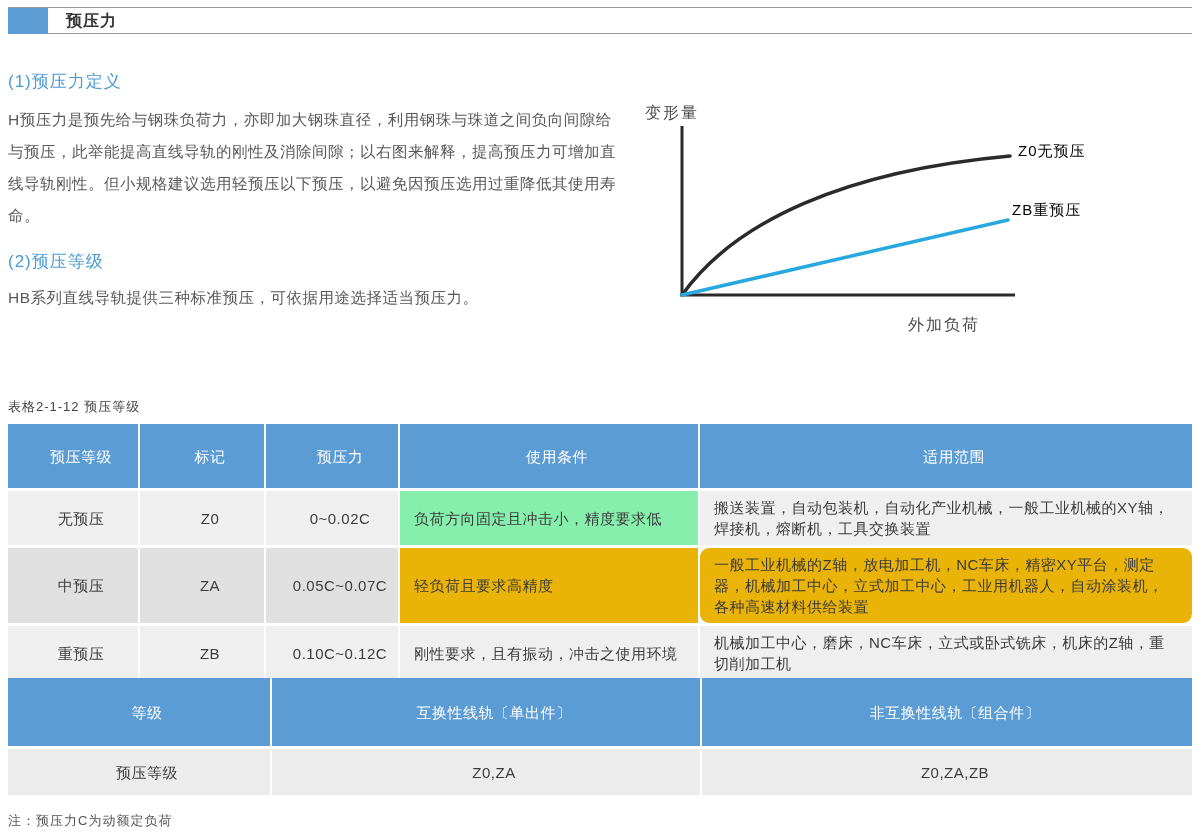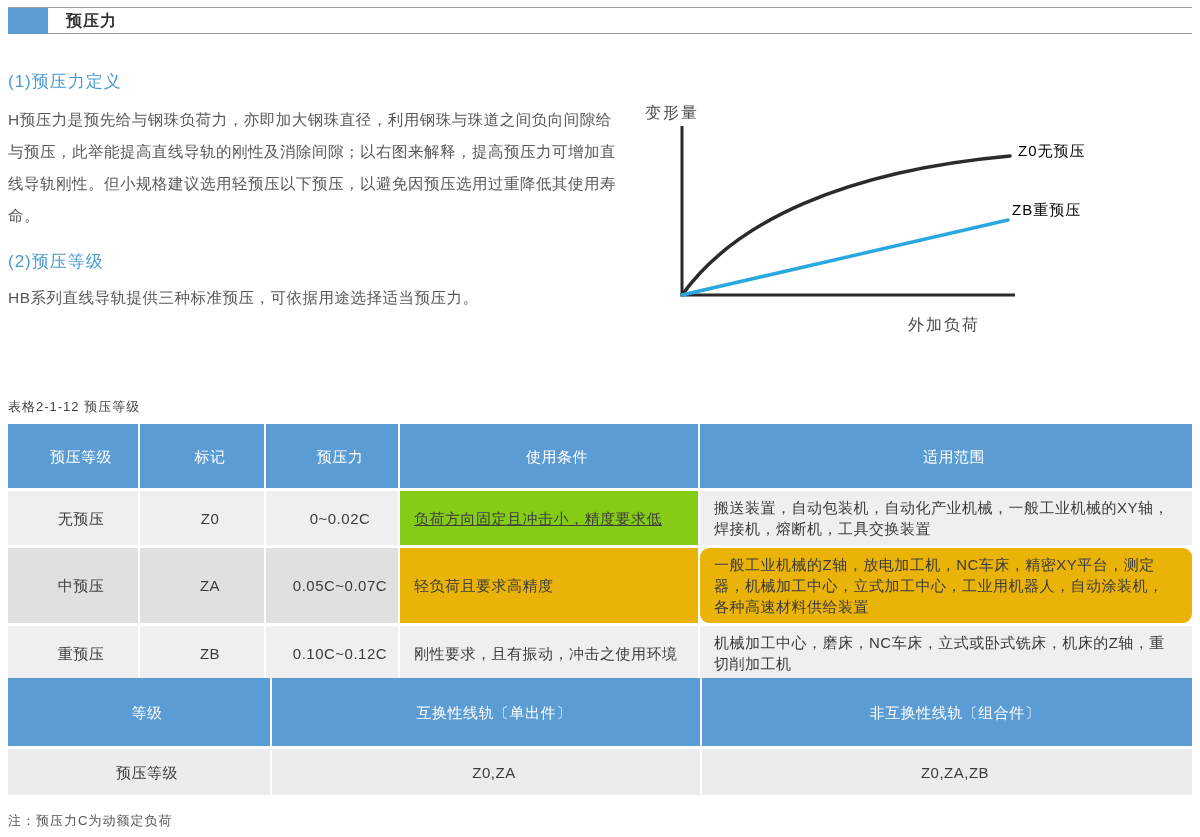--- a/index.html
+++ b/index.html
@@ -85,21 +85,21 @@
       <div class="cell hcell hdr c0" style="background: rgb(91, 156, 212);">预压等级</div>
       <div class="cell hcell hdr c1" style="background: rgb(91, 156, 212);">标记</div>
       <div class="cell hcell hdr c2" style="background: rgb(91, 156, 212);">预压力</div>
       <div class="cell hcell hdr c3" style="background: rgb(91, 156, 212);">使用条件</div>
       <div class="cell hcell hdr c4" style="background: rgb(91, 156, 212);">适用范围</div>
     </div>
     <div class="row r0 light">
       <div class="cell c0" style="background: rgb(239, 239, 240);">无预压</div>
       <div class="cell c1" style="background: rgb(239, 239, 240);">Z0</div>
       <div class="cell c2" style="background: rgb(239, 239, 240);">0~0.02C</div>
-      <div class="cell c3 txt-left" style="background: #84cc16; text-decoration: underline;">负荷方向固定且冲击小，精度要求低</div>
+      <div class="cell c3 txt-left" style="background: #86efac;">负荷方向固定且冲击小，精度要求低</div>
       <div class="cell c4 txt-left" style="background: rgb(239, 239, 240);">搬送装置，自动包装机，自动化产业机械，一般工业机械的XY轴，焊接机，熔断机，工具交换装置</div>
     </div>
     <div class="row r1 dark">
       <div class="cell c0" style="background: rgb(224, 224, 225);">中预压</div>
       <div class="cell c1" style="background: rgb(224, 224, 225);">ZA</div>
       <div class="cell c2" style="background: rgb(224, 224, 225);">0.05C~0.07C</div>
       <div class="cell c3 txt-left" style="background: #eab308;">轻负荷且要求高精度</div>
       <div class="cell c4 txt-left" style="background: #eab308; border-radius: 9px;">一般工业机械的Z轴，放电加工机，NC车床，精密XY平台，测定器，机械加工中心，立式加工中心，工业用机器人，自动涂装机，各种高速材料供给装置</div>
     </div>
     <div class="row r2 light">

